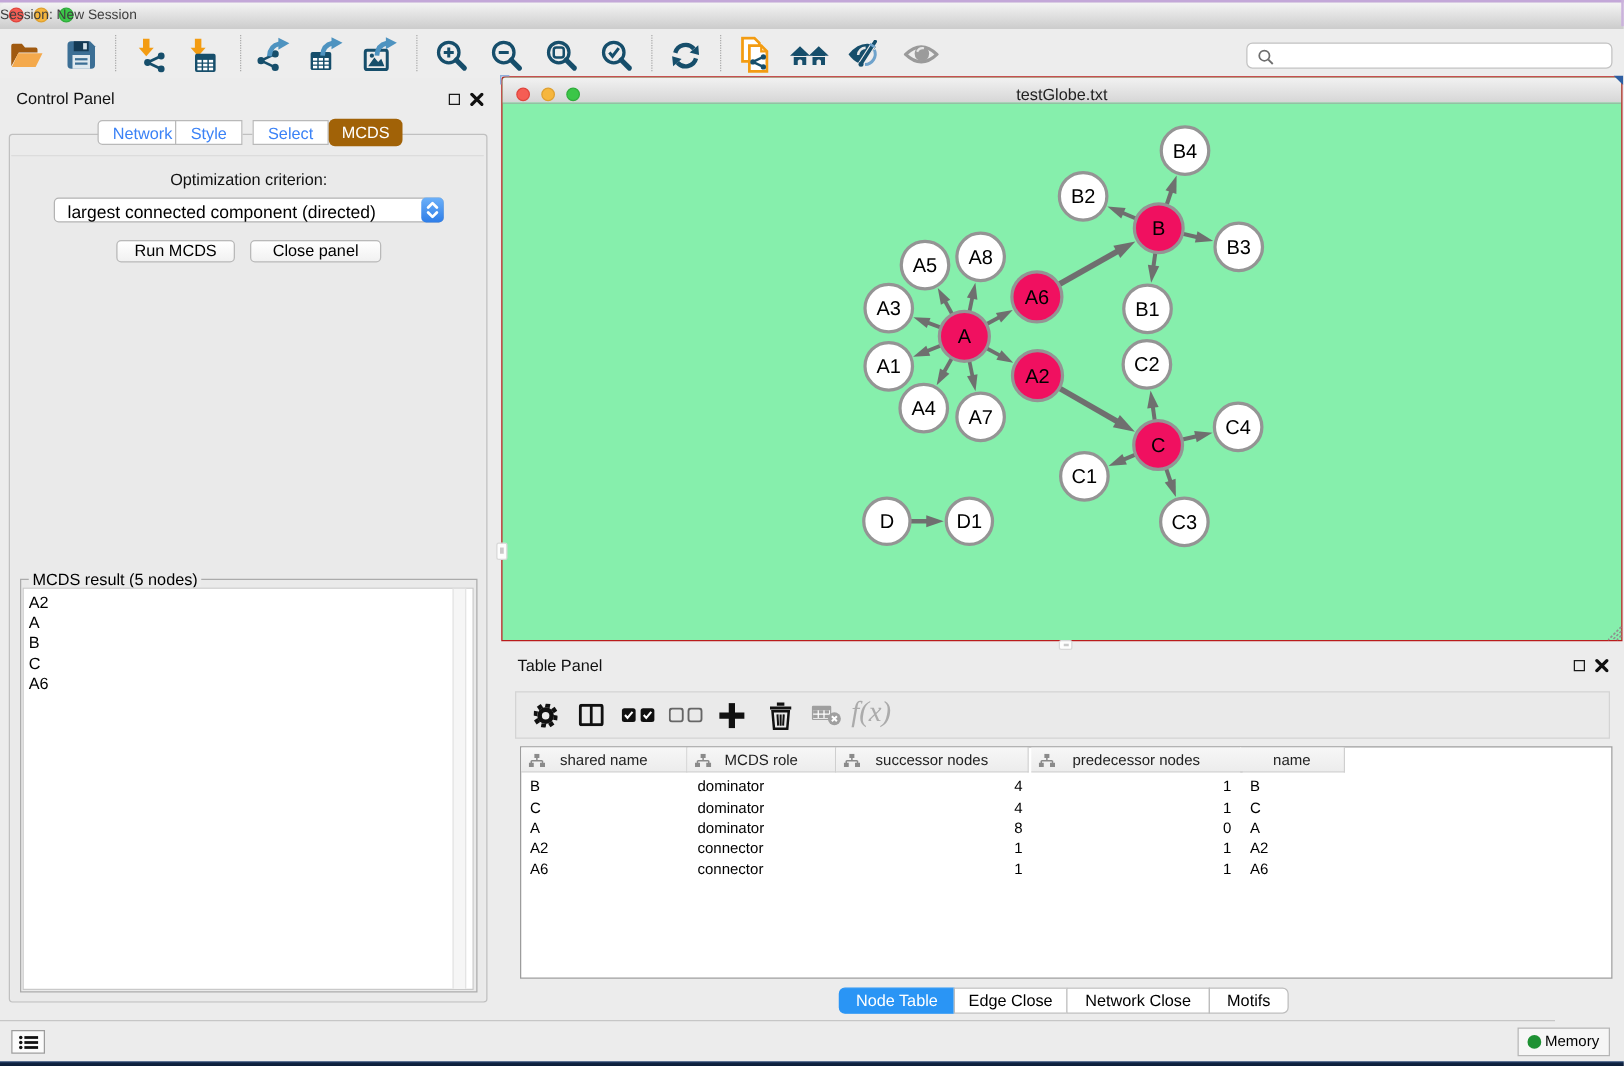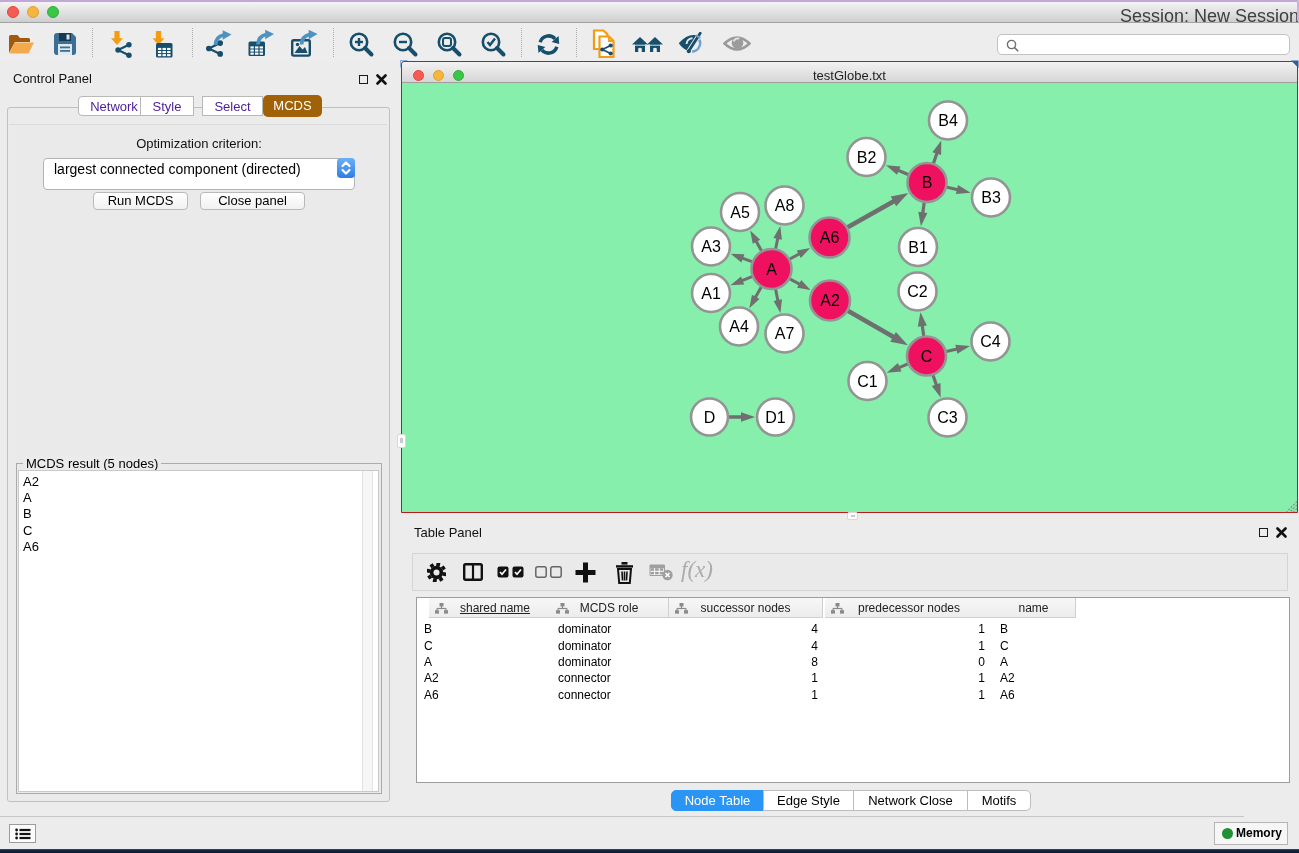--- a/index.html
+++ b/index.html
@@ -5,37 +5,37 @@
   html,body{margin:0;padding:0;}
   body{width:1299px;height:853px;position:relative;overflow:hidden;
        font-family:"Liberation Sans",sans-serif;background:#ececec;}
   .abs{position:absolute;}
   #purpletop{position:absolute;left:0;top:0;width:1299px;height:2px;background:#c3a7d8;z-index:9;}
   #purpleright{position:absolute;left:1297px;top:0;width:2px;height:21px;background:#cbb3dd;z-index:9;}
   #titlebar{position:absolute;left:0;top:2px;width:1299px;height:20px;
       background:linear-gradient(#f4f4f4,#d4d4d4 85%,#cecece);border-bottom:1px solid #a2a2a2;
       border-radius:5px 5px 0 0;}
   .tl{position:absolute;width:12px;height:12px;border-radius:50%;box-sizing:border-box;}
-  #wtitle{position:absolute;top:4px;left:0;width:100%;text-align:right;font-size:18px;color:#3e3e3e;}
+  #wtitle{position:absolute;top:4px;left:0;width:100%;text-align:left;font-size:11px;color:#3e3e3e;}
   #toolbar{position:absolute;left:0;top:23px;width:1299px;height:39px;background:#ededed;}
   .sep{position:absolute;top:5px;height:29px;width:0;border-left:1px dotted #ababab;}
   .ticon{position:absolute;}
   #search{position:absolute;left:997px;top:11px;width:291px;height:19px;background:#fff;
       border:1px solid #c2c2c2;border-radius:5px;box-sizing:content-box;}
   #cptitle{position:absolute;left:13px;top:71px;font-size:13px;color:#111;}
   #cpanel{position:absolute;left:7px;top:107px;width:381px;height:693px;background:#ebebeb;
       border:1px solid #c0c0c0;border-radius:3px;}
   #cpinner{position:absolute;left:1px;top:16px;width:378px;height:676px;background:#eaeaea;
       border-top:1px solid #dcdcdc;}
   .tabw{position:absolute;top:96px;height:20px;background:#fff;border:1px solid #b9b9b9;
-      box-sizing:border-box;text-align:center;font-size:13px;color:#4c1d95;line-height:19px;}
+      box-sizing:border-box;text-align:center;font-size:13px;color:#3b82f6;line-height:19px;}
   #tabmcds{position:absolute;left:263px;top:95px;width:59px;height:22px;background:#a16207;
       border-radius:5px;color:#fff;font-size:13px;text-align:center;line-height:22px;}
   #optlbl{position:absolute;left:0px;top:136px;width:398px;text-align:center;font-size:13px;color:#111;}
-  #combo{position:absolute;left:43px;top:158px;width:312px;height:32px;background:#fff;
+  #combo{position:absolute;left:43px;top:158px;width:312px;height:20px;background:#fff;
       border:1px solid #b3b3b3;border-radius:4px;box-sizing:border-box;}
   #combo .txt{position:absolute;left:10px;top:1.5px;font-size:14px;color:#000;}
   #combo .step{position:absolute;right:-1px;top:-1px;width:18px;height:20px;border-radius:4px;
       background:linear-gradient(#6cb0f8,#2e7de8);}
   .btn{position:absolute;height:18px;background:linear-gradient(#ffffff,#f1f1f1);border:1px solid #b9b9b9;
       border-radius:4px;box-sizing:border-box;text-align:center;font-size:13px;color:#000;line-height:16px;}
   #groupbox{position:absolute;left:16px;top:463px;width:364px;height:329px;border:1px solid #ababab;}
   #grouplbl{position:absolute;left:23px;top:456px;background:#ebebeb;padding:0 3px;font-size:13px;color:#000;}
   #mcdslist{position:absolute;left:18px;top:470px;width:361px;height:322px;background:#fff;
       border:1px solid #c9c9c9;font-size:13px;color:#000;line-height:16.2px;padding:3px 0 0 4px;box-sizing:border-box;}
@@ -48,21 +48,21 @@
   #tptitle{position:absolute;left:414px;top:525px;font-size:13px;color:#111;}
   #tptb{position:absolute;left:412px;top:553px;width:876px;height:38px;background:#eaeaea;
       border:1px solid #d4d4d4;box-sizing:border-box;}
   #tbl{position:absolute;left:416px;top:597px;width:872px;height:184px;background:#fff;border:1px solid #9c9c9c;}
   .hcell{position:absolute;top:0;height:20px;background:linear-gradient(#f7f7f7,#ececec);
       border-right:1px solid #cfcfcf;border-bottom:1px solid #cfcfcf;box-sizing:border-box;
       font-size:12px;color:#222;text-align:center;line-height:20px;}
   .trow{position:absolute;font-size:12px;color:#000;height:16.3px;line-height:16.3px;}
   .btab{position:absolute;top:790px;height:21px;background:#fff;border:1px solid #bdbdbd;
       box-sizing:border-box;font-size:13px;color:#000;text-align:center;line-height:19px;}
-  #statusbar{position:absolute;left:0;top:816px;width:1244px;height:33px;background:#ececec;border-top:1px solid #c6c6c6;font-weight:bold;}
+  #statusbar{position:absolute;left:0;top:816px;width:1244px;height:33px;background:#ececec;border-top:1px solid #c6c6c6;}
   #memorybtn{position:absolute;left:1214px;top:5px;width:74px;height:23px;background:#f6f6f6;
       border:1px solid #b5b5b5;box-sizing:border-box;font-size:12px;color:#000;}
   #bottomstrip{position:absolute;left:0;top:849px;width:1299px;height:4px;
       background:linear-gradient(#33507c,#0f2342 40%,#0b1c36);z-index:9;}
 </style>
 </head>
 <body>
   <div id="purpletop"></div>
 <div id="purpleright"></div>
   <div id="titlebar">
@@ -404,21 +404,21 @@
       <rect x="6.1" y="5.2" width="3.6" height="2.6" fill="#9f9f9f"></rect>
       <rect x="6.1" y="8.8" width="3.6" height="2.6" fill="#9f9f9f"></rect>
       <rect x="10.7" y="5.2" width="3.6" height="2.6" fill="#9f9f9f"></rect>
       <rect x="10.7" y="8.8" width="3.6" height="2.6" fill="#9f9f9f"></rect>
       <circle cx="18.5" cy="12" r="5.2" fill="#9f9f9f"></circle>
       <path d="M16.5 10 L20.5 14 M20.5 10 L16.5 14" stroke="#fff" stroke-width="1.6"></path>
     </svg>
     <div class="abs" style="left:268px;top:3px;width:45px;height:30px;font-family:'Liberation Serif',serif;font-style:italic;font-size:23px;color:#ababab;">f(x)</div>
   </div>
   <div id="tbl">
-    <div class="hcell" style="left:12px;width:133px;text-decoration:underline;"><svg style="position:absolute;left:6px;top:5px" width="13" height="11" viewBox="0 0 13 11">
+    <div class="hcell" style="left:0px;width:133px;"><svg style="position:absolute;left:6px;top:5px" width="13" height="11" viewBox="0 0 13 11">
         <rect x="4.5" y="0" width="4" height="3.4" fill="#8a8a8a"></rect>
         <line x1="6.5" y1="3" x2="6.5" y2="5.5" stroke="#8a8a8a" stroke-width="1.2"></line>
         <line x1="2" y1="5.5" x2="11" y2="5.5" stroke="#8a8a8a" stroke-width="1.2"></line>
         <line x1="2" y1="5.5" x2="2" y2="7.5" stroke="#8a8a8a" stroke-width="1.2"></line>
         <line x1="11" y1="5.5" x2="11" y2="7.5" stroke="#8a8a8a" stroke-width="1.2"></line>
         <rect x="0" y="7.2" width="4" height="3.4" fill="#8a8a8a"></rect>
         <rect x="9" y="7.2" width="4" height="3.4" fill="#8a8a8a"></rect>
       </svg>shared name</div>
     <div class="hcell" style="left:133px;width:119px;"><svg style="position:absolute;left:6px;top:5px" width="13" height="11" viewBox="0 0 13 11">
         <rect x="4.5" y="0" width="4" height="3.4" fill="#8a8a8a"></rect>
@@ -468,21 +468,21 @@
     <div class="trow" style="left:300px;top:72.2px;width:101px;text-align:right;">1</div>
     <div class="trow" style="left:460px;top:72.2px;width:108px;text-align:right;">1</div>
     <div class="trow" style="left:583px;top:72.2px;width:70px;">A2</div>
     <div class="trow" style="left:7px;top:88.5px;width:120px;">A6</div>
     <div class="trow" style="left:141px;top:88.5px;width:100px;">connector</div>
     <div class="trow" style="left:300px;top:88.5px;width:101px;text-align:right;">1</div>
     <div class="trow" style="left:460px;top:88.5px;width:108px;text-align:right;">1</div>
     <div class="trow" style="left:583px;top:88.5px;width:70px;">A6</div>
   </div>
   <div class="btab" style="left:671px;width:93px;background:#2a95f5;color:#fff;border-color:#2a95f5;border-radius:5px 0 0 5px;">Node Table</div>
-  <div class="btab" style="left:763px;width:91px;">Edge Style</div>
+  <div class="btab" style="left:763px;width:91px;">Edge Close</div>
   <div class="btab" style="left:853px;width:115px;">Network Close</div>
   <div class="btab" style="left:967px;width:64px;border-radius:0 5px 5px 0;">Motifs</div>
   <div id="statusbar">
     <div style="position:absolute;left:9px;top:7px;width:27px;height:19px;background:#fbfbfb;border:1px solid #9c9c9c;box-sizing:border-box;">
       <svg style="position:absolute;left:5px;top:3px" width="16" height="12" viewBox="0 0 16 12">
         <circle cx="1.6" cy="2" r="1.4" fill="#111"></circle>
         <rect x="4.5" y="0.9" width="11" height="2.2" fill="#111"></rect>
         <circle cx="1.6" cy="6" r="1.4" fill="#111"></circle>
         <rect x="4.5" y="4.9" width="11" height="2.2" fill="#111"></rect>
         <circle cx="1.6" cy="10" r="1.4" fill="#111"></circle>

